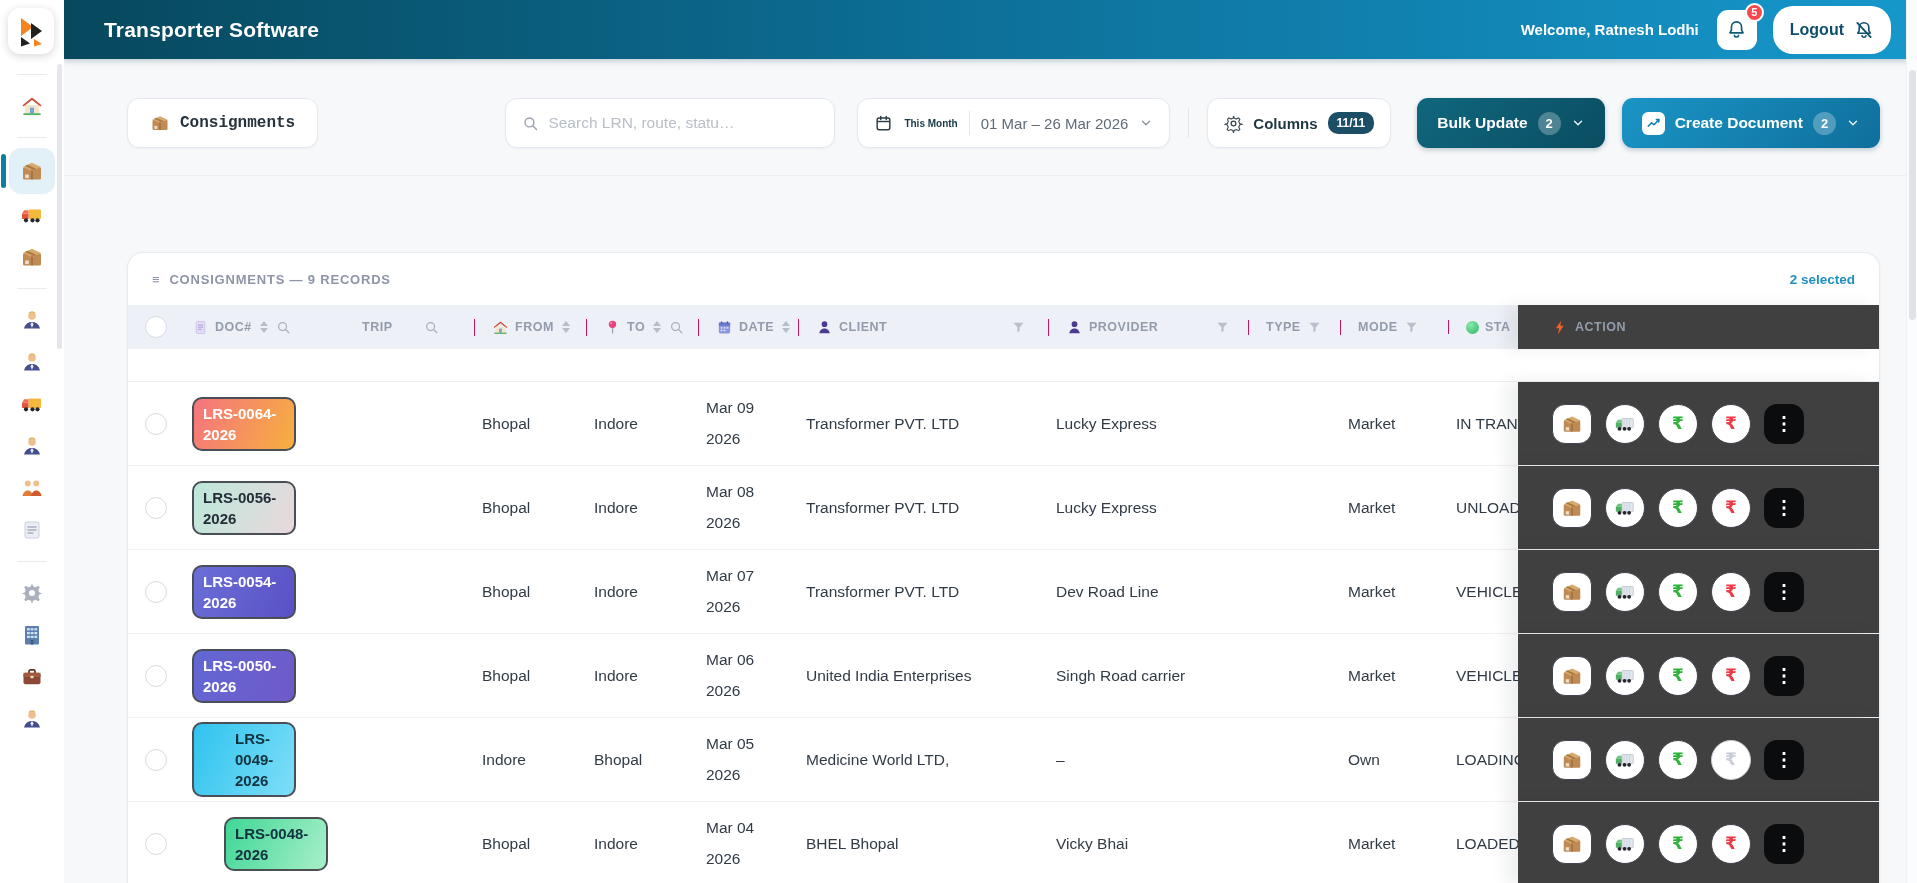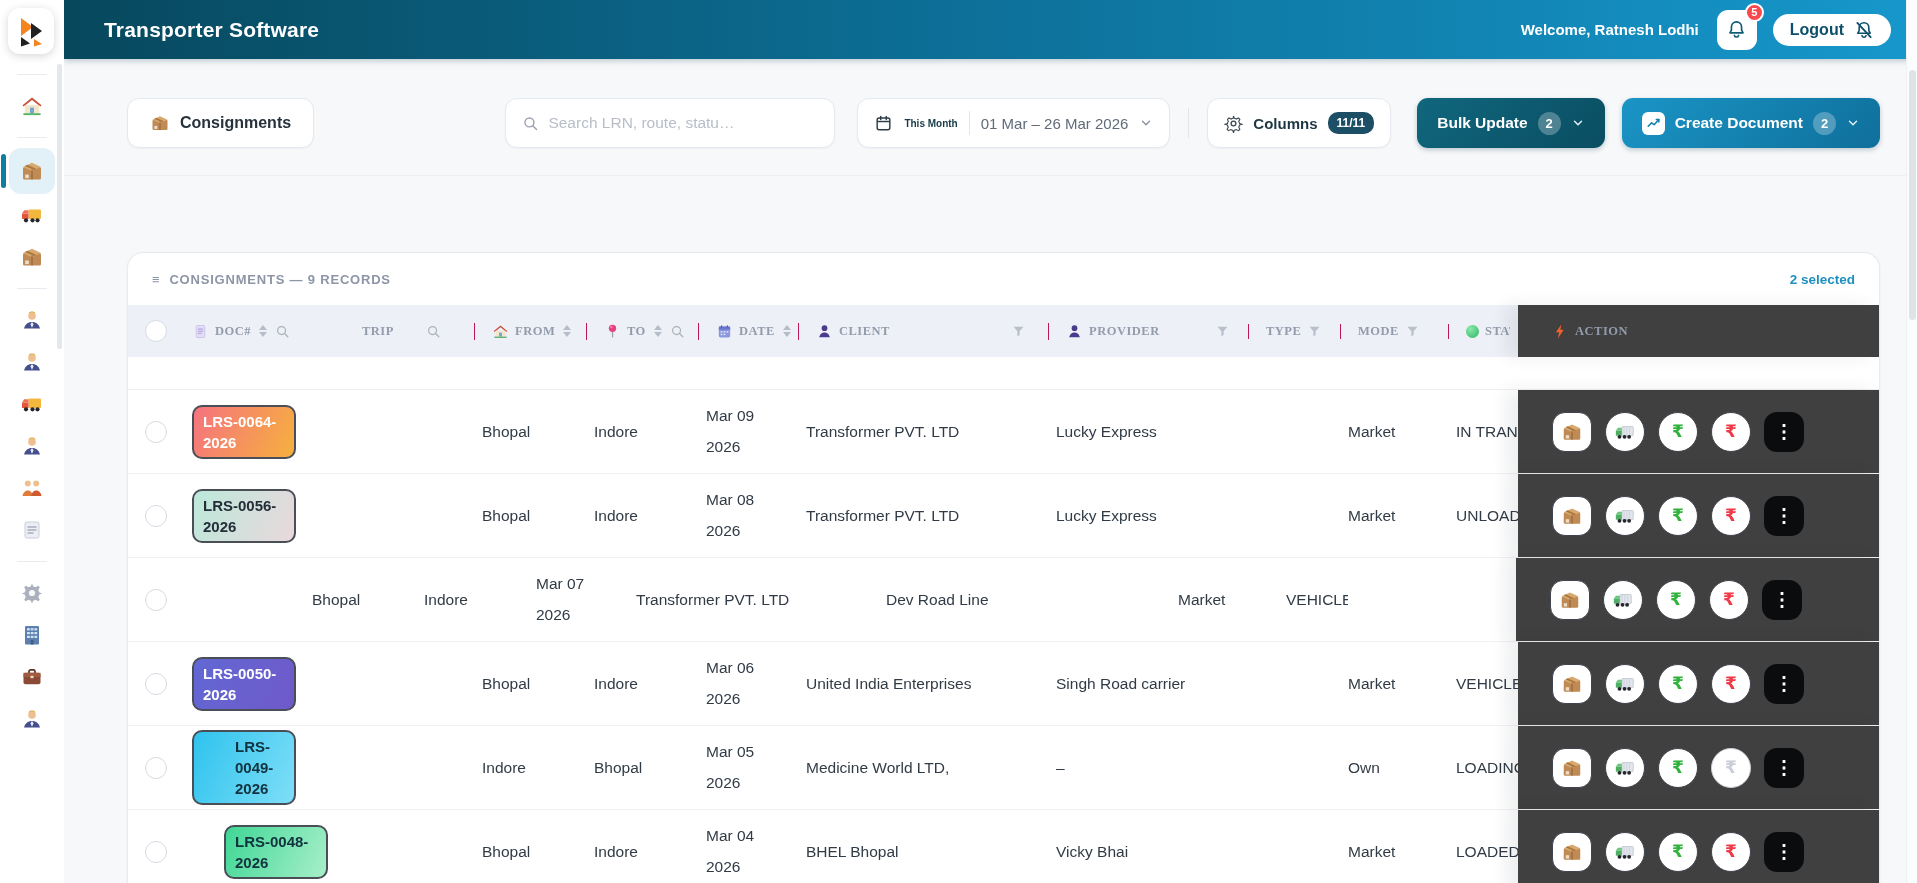--- a/index.html
+++ b/index.html
@@ -24,31 +24,31 @@
   .topbar { height:59px; background:linear-gradient(90deg,#07485d 0%,#0d719a 50%,#1697cb 100%);
     display:flex; align-items:center; padding:0 26px 0 40px; box-shadow:0 2px 6px rgba(10,60,80,.25); }
   .app-title { color:#fff; font-size:21px; font-weight:800; letter-spacing:.2px; }
   .welcome { margin-left:auto; color:#fff; font-size:15px; font-weight:700; margin-right:18px; }
   .bell-btn { position:relative; width:40px; height:40px; border-radius:11px; background:#fff; border:none;
     display:flex; align-items:center; justify-content:center; cursor:pointer; }
   .bell-btn svg { width:21px; height:21px; color:#0d5b77; }
   .bell-badge { position:absolute; top:-7px; right:-7px; min-width:19px; height:19px; border-radius:10px;
     background:#f9494e; border:2px solid #fff; color:#fff; font-size:11px; font-weight:800;
     display:flex; align-items:center; justify-content:center; padding:0 3px; }
-  .logout-btn { margin-left:16px; height:32px; border-radius:20px; background:#fff; border:none;
+  .logout-btn { margin-left:16px; height:48px; border-radius:20px; background:#fff; border:none;
     display:flex; align-items:center; gap:10px; padding:0 17px; cursor:pointer;
     color:#0d4f6b; font-size:16px; font-weight:700;text-align:right; }
   .logout-btn svg { width:20px; height:20px; color:#0d4f6b; }
 
   
   .content { padding:39px 37px 0 63px; }
   .toolbar { display:flex; align-items:center; }
   .chip { background:#fff; border:1px solid #e5e8ee; border-radius:12px; height:50px;
     display:flex; align-items:center; box-shadow:0 1px 2px rgba(16,24,40,.04); }
-  .chip-consign { padding:0 22px; gap:10px; font-size:16px; font-weight:700; color:#26323c; }
+  .chip-consign { padding:0 22px; gap:10px; font-size:16px; font-weight:700; color:#26323c;font-family:Liberation Mono, monospace; }
   .chip-consign svg { width:20px; height:20px; }
   .tb-spacer { flex:1; }
   .search-box { width:330px; padding:0 16px; gap:9px; }
   .search-box svg { width:17px; height:17px; color:#9aa1ad; flex:none; }
   .search-box input { border:none; outline:none; width:100%; font-size:15.5px; color:#3a4350;
     font-family:inherit; background:transparent; }
   .search-box input::placeholder { color:#b8bec8; }
   .date-chip { margin-left:22px; padding:0 16px; gap:11px; cursor:pointer; }
   .date-chip svg.cal { width:19px; height:19px; }
   .date-label { font-size:10px; font-weight:700; color:#173a47; }
@@ -75,21 +75,21 @@
   .toolbar-rule { height:1px; background:#edf0f3; margin:27px -37px 0 -63px; }
 
   
   .card { margin-top:76px; background:#fff; border:1px solid #e9ebf0; border-bottom:none;
     border-radius:16px 16px 0 0; box-shadow:0 1px 3px rgba(16,24,40,.05); overflow:hidden; }
   .card-head { height:52px; display:flex; align-items:center; padding:0 24px; }
   .card-title { font-size:13px; font-weight:800; color:#8d95a6; letter-spacing:.8px; display:flex; gap:9px; align-items:center; }
   .selected-text { margin-left:auto; font-size:13.5px; font-weight:600; color:#1f8fbe; }
 
   .trow, .thead { display:flex; align-items:center; }
-  .thead { background:#edf0f6; height:52px;font-family:Liberation Serif, serif; }
+  .thead { background:#edf0f6; height:44px; }
   .cell { flex:none; display:flex; align-items:center; padding:0 8px; }
   .c-sel { width:56px; justify-content:center; }
   .c-doc { width:170px; }
   .c-trip { width:120px; }
   .c-from, .c-to { width:112px; }
   .c-date { width:100px; }
   .c-client { width:250px; }
   .c-prov { width:200px; }
   .c-type { width:92px; }
   .c-mode { width:108px; }
@@ -617,20 +617,23 @@
             </button>
     <button class="act-btn rupee rupee-green">₹</button>
     <button class="act-btn rupee rupee-red">₹</button>
     <button class="kebab-btn">⋮</button>
   </div>
         </div>
       <div class="trow">
   <div class="cell c-sel">
             <span class="row-check"></span>
           </div>
+  <div class="cell c-doc">
+            <span class="doc-badge" style="background: linear-gradient(115deg, rgb(107, 111, 215), rgb(90, 80, 198)); color: rgb(255, 255, 255);">LRS-0054-2026</span>
+          </div>
   <div class="cell c-trip cval"></div>
   <div class="cell c-from cval">Bhopal</div>
   <div class="cell c-to cval">Indore</div>
   <div class="cell c-date cval">
             <span class="date-wrap">Mar 07 2026</span>
           </div>
   <div class="cell c-client cval">Transformer PVT. LTD</div>
   <div class="cell c-prov cval">Dev Road Line</div>
   <div class="cell c-type cval"></div>
   <div class="cell c-mode cval">Market</div>

